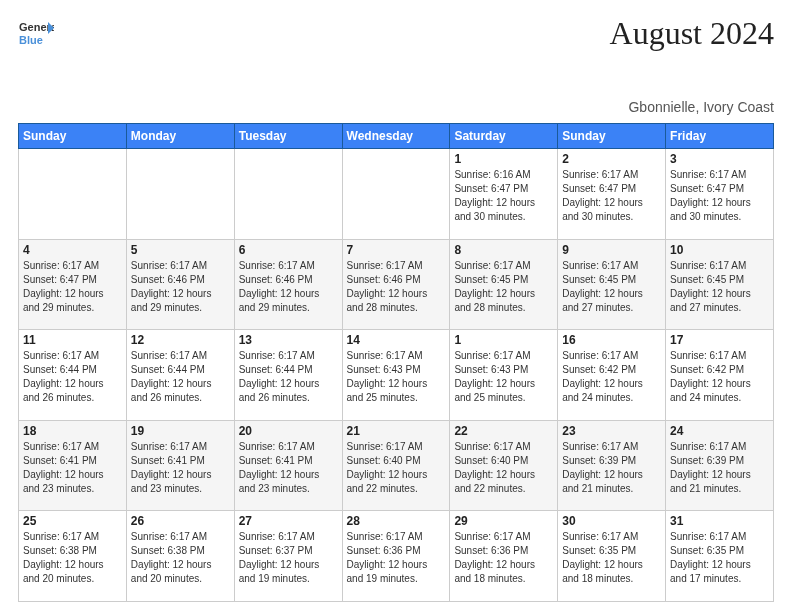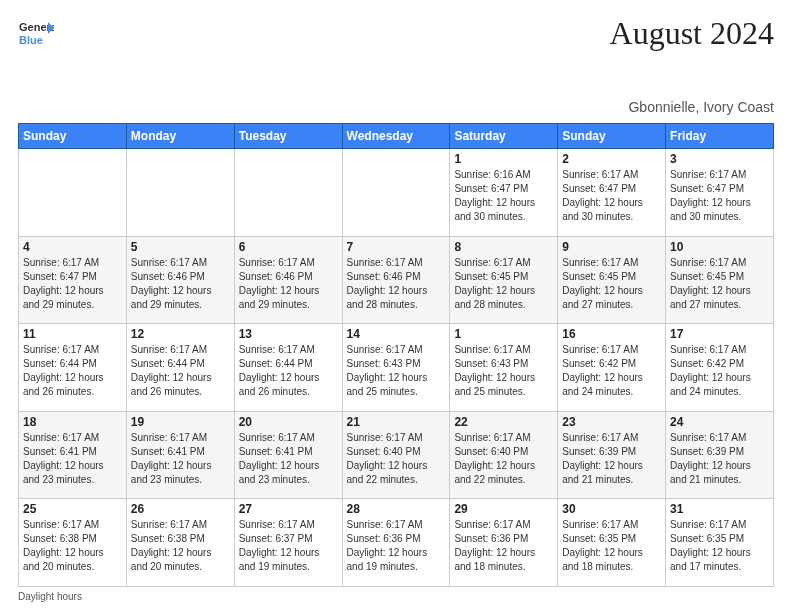--- a/index.html
+++ b/index.html
@@ -350,14 +350,13 @@
             <div class="day-number">31</div>
             <div class="day-info" style="white-space: pre-line;">Sunrise: 6:17 AM
 Sunset: 6:35 PM
 Daylight: 12 hours
 and 17 minutes.</div>
           </td>
         </tr>
       </tbody>
   </table>
 
-  <div class="footer-note">Daylight hours</div>
 </div>
 
 </body></html>

